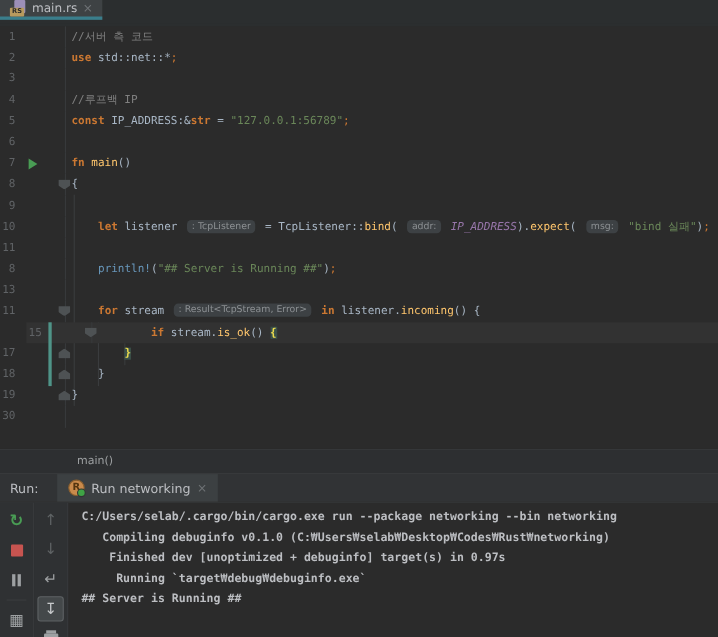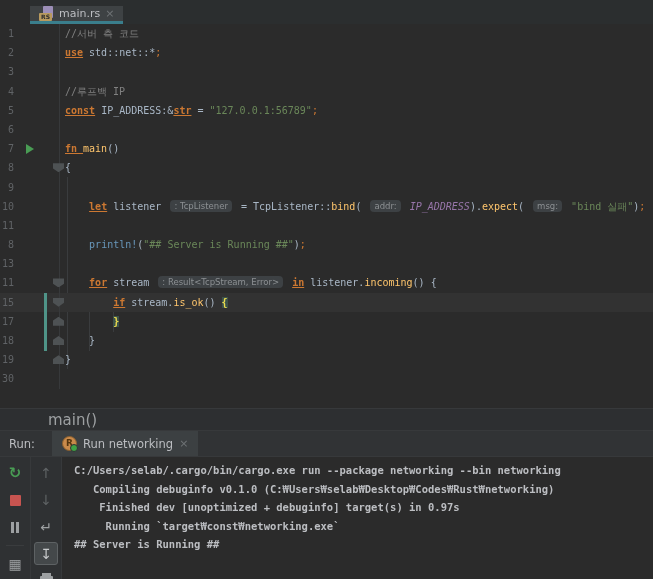--- a/index.html
+++ b/index.html
@@ -1,55 +1,55 @@
 <!DOCTYPE html>
 <html><head>
 <meta charset="utf-8">
 <style>
   html,body{margin:0;padding:0;background:#1e1f22;}
   .app{width:653px;height:579px;position:relative;background:#2B2B2B;overflow:hidden;
        font-family:"DejaVu Sans","Liberation Sans",sans-serif;-webkit-font-smoothing:none;}
   
-  .tabbar{height:21px;background:#2B2E2F;display:flex;align-items:flex-end;border-bottom:3px solid #2B2E2F;margin-left:30px;}
+  .tabbar{height:21px;background:#2B2E2F;display:flex;align-items:flex-start;border-bottom:3px solid #2B2E2F;}
   .tab{display:flex;align-items:center;gap:5px;padding:0 9px;background:#3E4244;border-bottom:3px solid #3A7E8C;margin-bottom:-3px;}
   .tablabel{color:#BCBEC2;font-size:11px;}
   .tclose{color:#6E7275;font-size:11px;line-height:11px;}
   .rsicon{width:15px;height:15px;position:relative;display:inline-block;}
   .rsicon .page{position:absolute;right:1px;top:0;width:10px;height:12px;background:#9C8FB8;border-radius:1px;}
   .rsicon .badge{position:absolute;left:0;bottom:0;width:13px;height:8px;background:#B89A5E;color:#2B2B2B;
                  font-size:6px;font-weight:bold;line-height:8px;text-align:center;border-radius:1px;}
   
   .editor{height:384px;position:relative;background:#2B2B2B;}
   .guide{position:absolute;width:1px;background:#3A3C3E;z-index:0;}
   .changebar{position:absolute;left:44px;width:3px;background:#4F9488;z-index:2;}
   .row{display:flex;height:19.2px;line-height:19.2px;position:relative;z-index:1;}
-  .row.caret{background:#323232;}
+  .row.caret{background:#323232;margin-left:24px;}
   .gnum{width:14px;text-align:right;color:#606366;font-family:"DejaVu Sans Mono",monospace;font-size:10px;flex:none;}
   .gmark{width:45px;flex:none;position:relative;border-right:1px solid #37393B;}
   .play{position:absolute;left:12px;top:4.5px;width:0;height:0;border-left:8px solid #499C54;
         border-top:5px solid transparent;border-bottom:5px solid transparent;}
   .fold{position:absolute;left:39px;top:5px;width:11px;height:9px;background:#4E5254;}
   .fold.open{clip-path:polygon(0 0,100% 0,100% 58%,50% 100%,0 58%);}
   .fold.close{clip-path:polygon(50% 0,100% 42%,100% 100%,0 100%,0 42%);}
   .code{white-space:pre;font-family:"DejaVu Sans Mono",monospace;font-size:10px;padding-left:5px;color:#A9B7C6;}
   .code .def{color:#A9B7C6;}
-  .code .kw{color:#CC7832;font-weight:bold;text-decoration:underline;}
+  .code .kw{color:#CC7832;font-weight:bold;}
   .code .str{color:#6A8759;}
   .code .com{color:#808080;}
   .code .call{color:#FFC66D;}
   .code .mac{color:#6897BB;}
   .code .cnst{color:#9876AA;font-style:italic;}
   .code .semi{color:#CC7832;}
   .code .brace{color:#EBDB4D;background:#3B514A;font-weight:bold;}
   .code .hint{display:inline-block;font-family:"DejaVu Sans","Liberation Sans",sans-serif;font-size:8.5px;
               color:#8C9093;background:#3D4144;border-radius:4px;padding:1px 4px;margin:0 3px;
               line-height:10px;vertical-align:1px;}
   
   .breadcrumb{height:21px;border-top:1px solid #37393B;background:#2D2F31;display:flex;align-items:center;}
-  .crumb{margin-left:48px;color:#9DA0A2;font-size:15px;}
+  .crumb{margin-left:70px;color:#9DA0A2;font-size:10px;}
   
   .runbar{height:25px;border-top:1px solid #37393B;background:#313335;display:flex;align-items:stretch;}
   .runlabel{color:#BCBEC2;font-size:11.5px;align-self:center;margin-left:9px;}
   .runtab{display:flex;align-items:center;gap:6px;background:#3C4042;padding:0 10px;margin-left:17px;}
   .runtab .rlabel{color:#BCBEC2;font-size:11.5px;}
   .cargoicon{width:15px;height:15px;background:#C98A4B;border-radius:50%;position:relative;flex:none;
              display:flex;align-items:center;justify-content:center;border:1px solid #8A5F2E;box-sizing:border-box;}
   .cargoicon .rletter{color:#54350F;font-size:9px;font-weight:bold;line-height:9px;}
   .cargoicon .dot{position:absolute;right:-2px;bottom:-2px;width:6px;height:6px;background:#3FA345;
                   border:1px solid #313335;border-radius:50%;}
@@ -254,18 +254,18 @@
           <span>↧</span>
         </div>
       <div class="tbtn">
           <span class="printer"></span>
         </div>
     </div>
     <div class="cout" id="console">
         <div class="cline">C:/Users/selab/.cargo/bin/cargo.exe run --package networking --bin networking</div>
         <div class="cline">   Compiling debuginfo v0.1.0 (C:₩Users₩selab₩Desktop₩Codes₩Rust₩networking)</div>
         <div class="cline">    Finished dev [unoptimized + debuginfo] target(s) in 0.97s</div>
-        <div class="cline">     Running `target₩const₩networking.exe`</div>
+        <div class="cline">     Running `target₩debug₩debuginfo.exe`</div>
         <div class="cline">## Server is Running ##</div>
       </div>
   </div>
 
 </div>
 
 </body></html>

